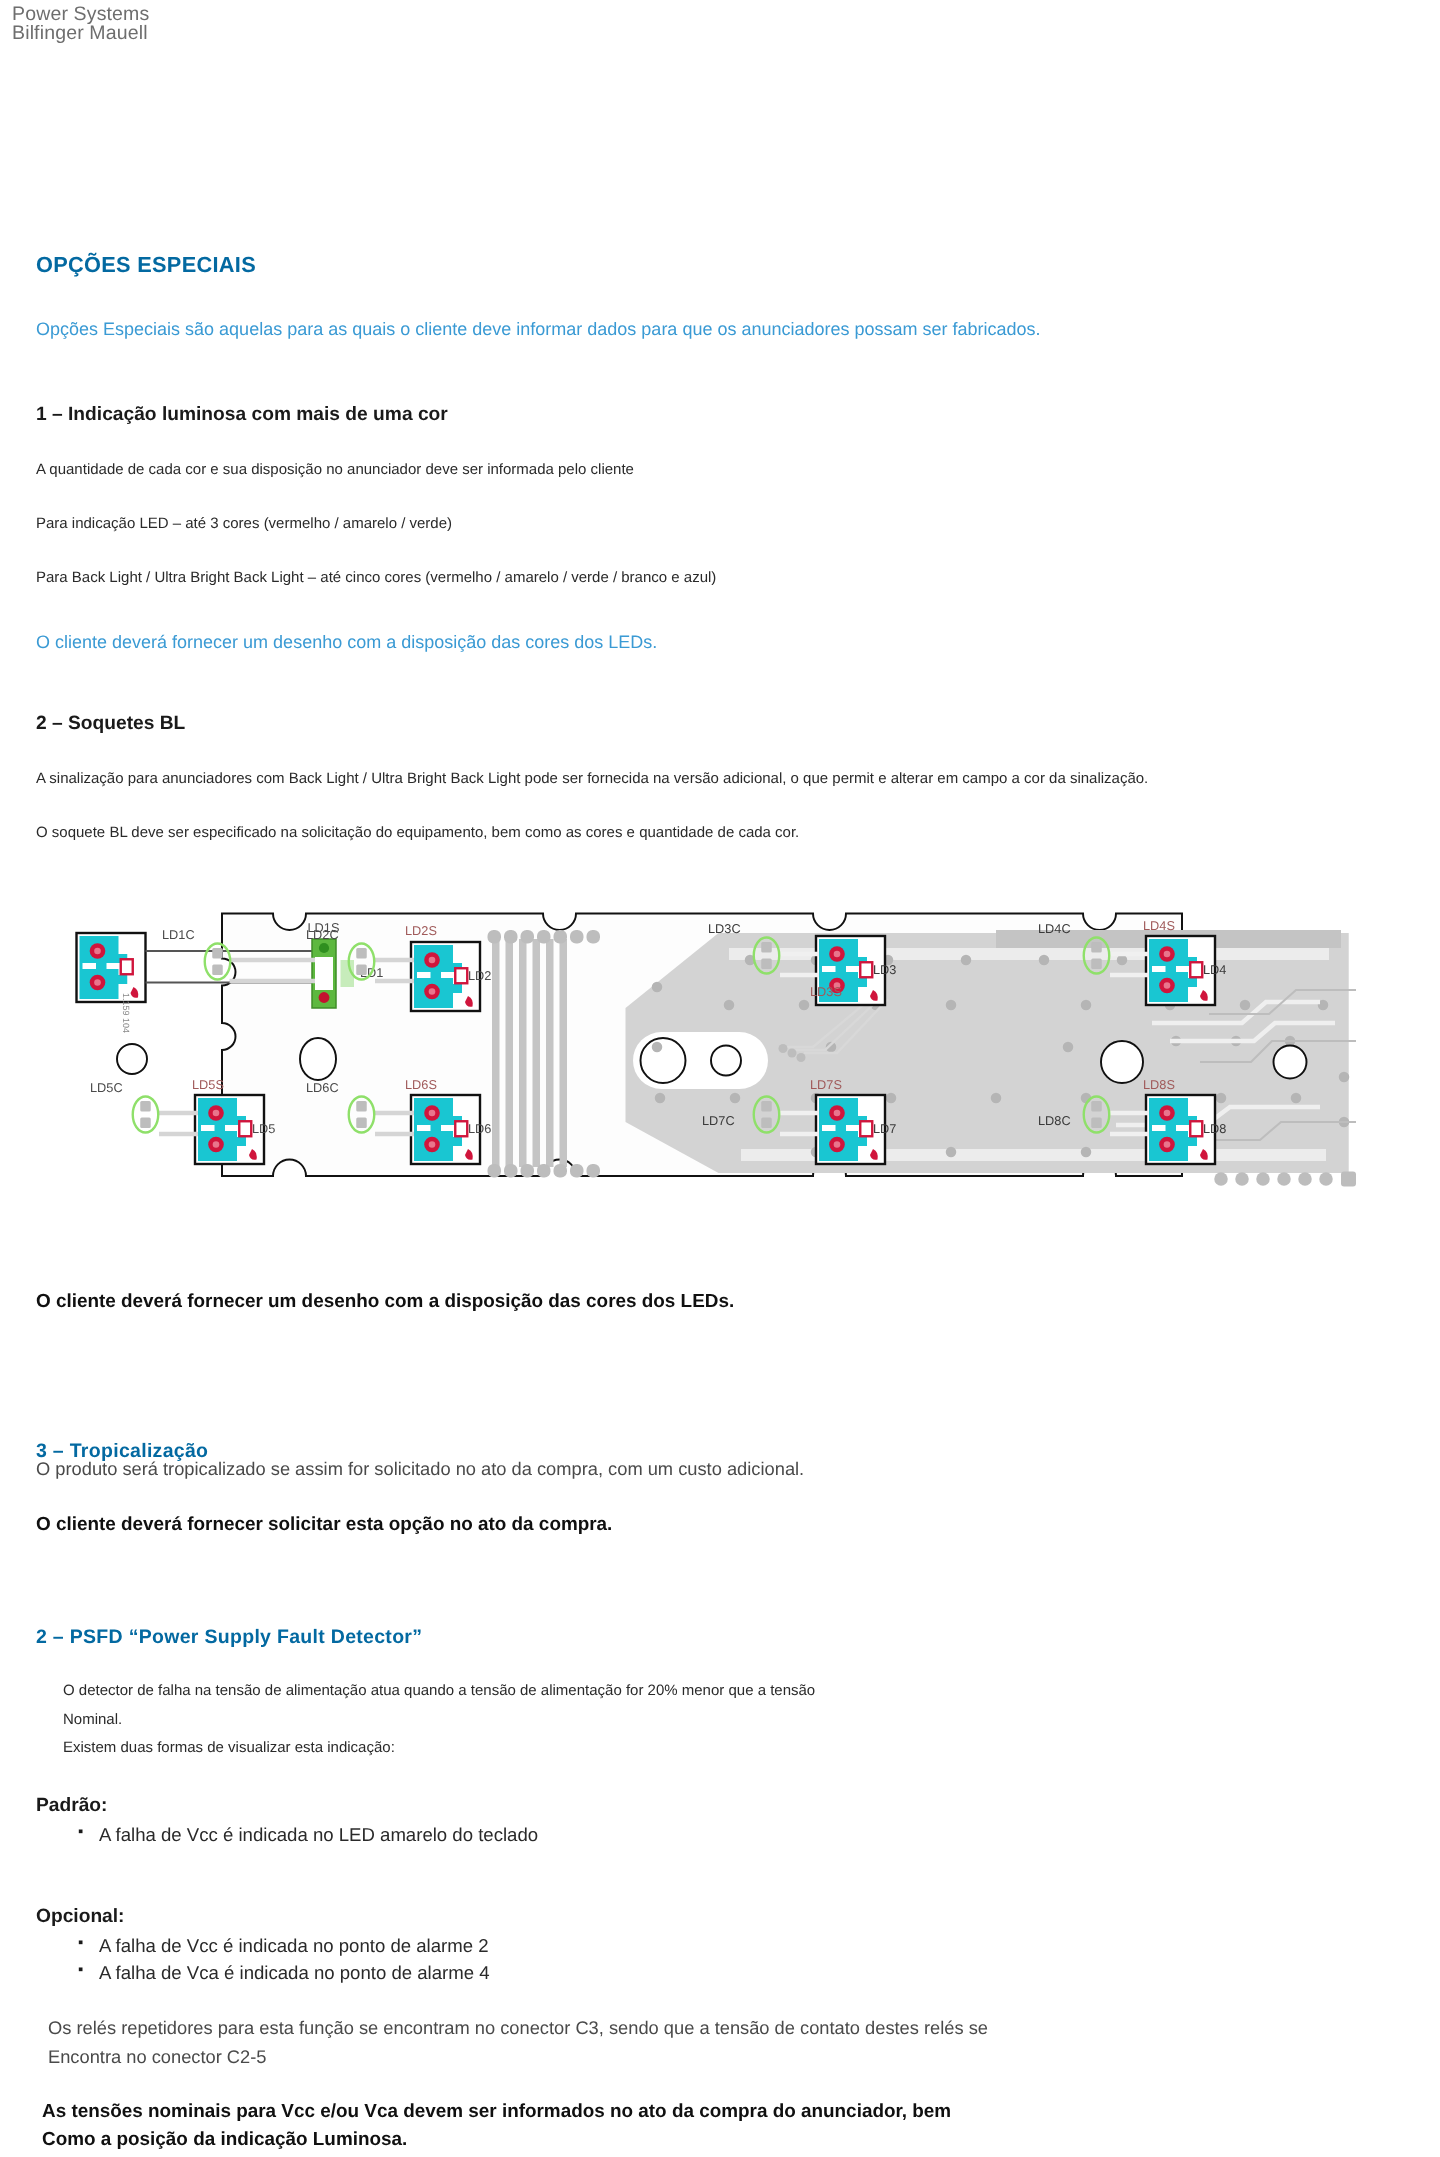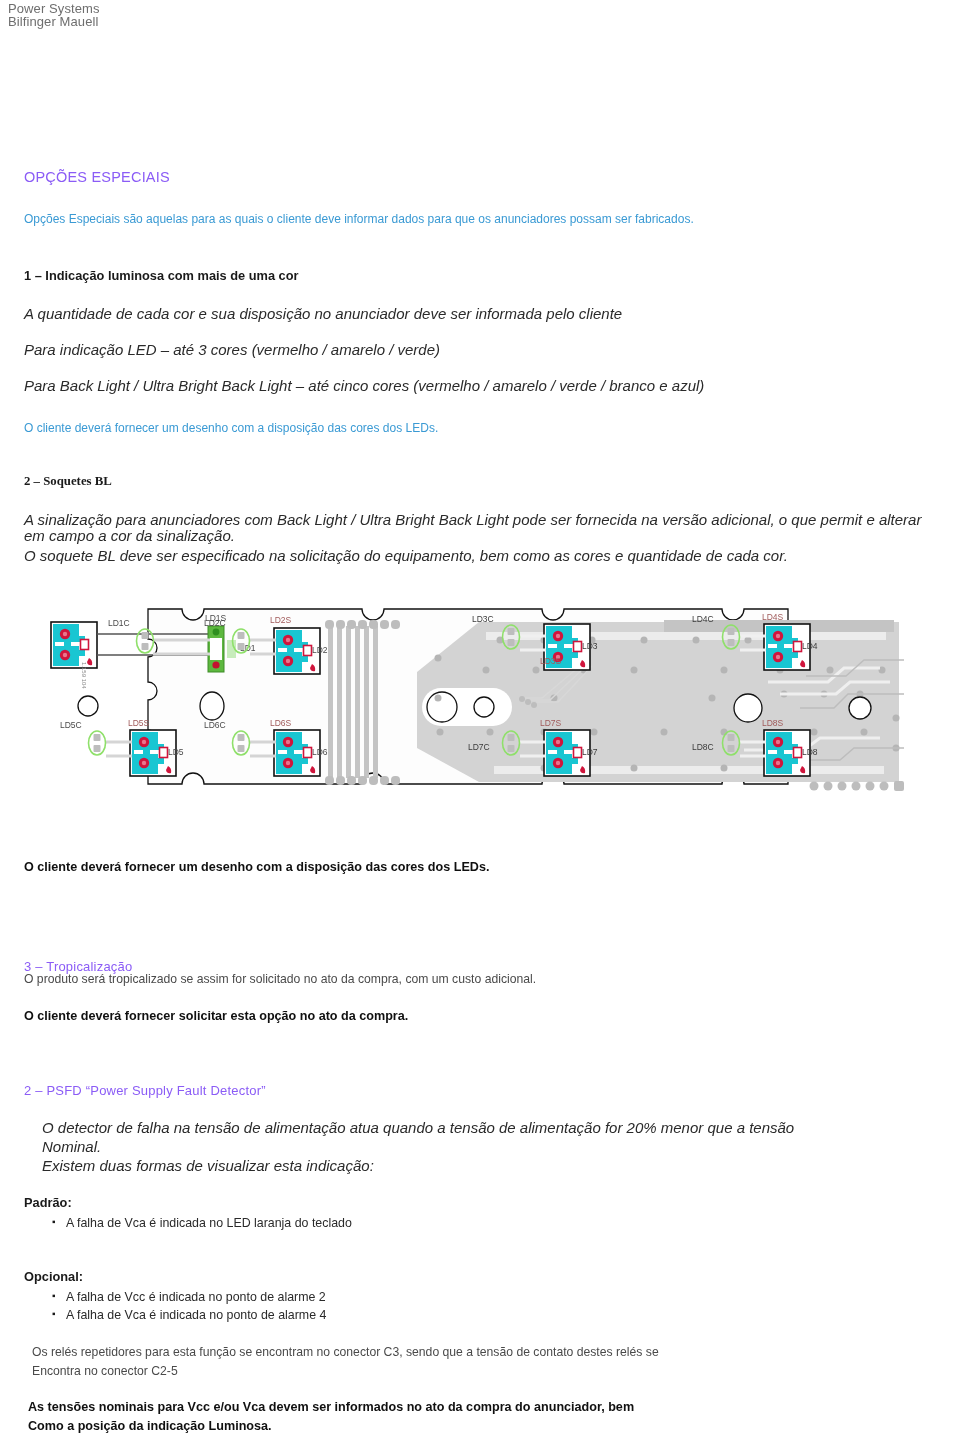--- a/index.html
+++ b/index.html
@@ -22,42 +22,41 @@
     left: 8px;
     top: 3px;
     font-size: 13px;
     line-height: 12.5px;
     color: #6e6e6e;
     letter-spacing: .1px;
   }
   .letterhead div { white-space: nowrap; }
 
   .h-blue {
-    color: #8b5cf6;
+    color: #0369a1;
     font-size: 14.5px;
-    font-weight: 400;
+    font-weight: 700;
     letter-spacing: .2px;
     white-space: nowrap;
   }
   .p-blue {
     color: #3a9ad4;
     font-size: 12px;
     line-height: 16px;
   }
   .h-bold {
     font-size: 12.8px;
     font-weight: bold;
     color: #1a1a1a;
     white-space: nowrap;
   }
   .p-body {
-    font-size: 15px;
+    font-size: 10px;
     line-height: 16px;
     color: #2a2a2a;
-    font-style: italic;
   }
   .p-gray {
     font-size: 12.2px;
     line-height: 16px;
     color: #4a4a4a;
   }
   .p-strong {
     font-size: 12.6px;
     line-height: 17px;
     font-weight: bold;
@@ -109,21 +108,21 @@
 <div class="abs h-blue" style="left:24px; top:169px;">OPÇÕES ESPECIAIS</div>
 
 <div class="abs p-blue" style="left:24px; top:211px; width:880px;">Opções Especiais são aquelas para as quais o cliente deve informar dados para que os anunciadores possam ser fabricados.</div>
 
 <div class="abs h-bold" style="left:24px; top:268px;">1 – Indicação luminosa com mais de uma cor</div>
 <div class="abs p-body" style="left:24px; top:306px; width:880px;">A quantidade de cada cor e sua disposição no anunciador deve ser informada pelo cliente</div>
 <div class="abs p-body" style="left:24px; top:342px; width:880px;">Para indicação LED – até 3 cores (vermelho / amarelo / verde)</div>
 <div class="abs p-body" style="left:24px; top:378px; width:880px;">Para Back Light / Ultra Bright Back Light – até cinco cores (vermelho / amarelo / verde / branco e azul)</div>
 <div class="abs p-blue" style="left:24px; top:420px; width:880px;">O cliente deverá fornecer um desenho com a disposição das cores dos LEDs.</div>
 
-<div class="abs h-bold" style="left:24px; top:474px;font-family:Liberation Serif, serif;">2 – Soquetes BL</div>
+<div class="abs h-bold" style="left:24px; top:474px;">2 – Soquetes BL</div>
 <div class="abs p-body" style="left:24px; top:512px; width:912px;">A sinalização para anunciadores com Back Light / Ultra Bright Back Light pode ser fornecida na versão adicional, o que permit e alterar em campo a cor da sinalização.</div>
 <div class="abs p-body" style="left:24px; top:548px; width:912px;">O soquete BL deve ser especificado na solicitação do equipamento, bem como as cores e quantidade de cada cor.</div>
 
 <div id="pcb-figure">
   <svg width="912" height="215" viewBox="0 0 912 215" xmlns="http://www.w3.org/2000/svg">
     <defs>
 
       <g id="cyan-module">
         <rect x="0" y="0" width="46" height="46" fill="#ffffff" stroke="#111111" stroke-width="1.6"></rect>
         <path d="M2,2 h26 v12 h6 v6 h-6 v8 h6 v6 h-6 v10 h-26 z" fill="#19c6d2"></path>
@@ -419,21 +418,21 @@
 <div class="abs p-gray" style="left:24px; top:971px; width:880px;">O produto será tropicalizado se assim for solicitado no ato da compra, com um custo adicional.</div>
 <div class="abs p-strong" style="left:24px; top:1008px; width:880px;">O cliente deverá fornecer solicitar esta opção no ato da compra.</div>
 
 <div class="abs h-blue" style="left:24px; top:1083px; font-size:13px;">2 – PSFD “Power Supply Fault Detector”</div>
 <div class="abs p-body" style="left:42px; top:1120px; width:860px;">O detector de falha na tensão de alimentação atua quando a tensão de alimentação for 20% menor que a tensão</div>
 <div class="abs p-body" style="left:42px; top:1139px; width:860px;">Nominal.</div>
 <div class="abs p-body" style="left:42px; top:1158px; width:860px;">Existem duas formas de visualizar esta indicação:</div>
 
 <div class="abs h-bold" style="left:24px; top:1195px;">Padrão:</div>
 <ul class="abs bullet-list" style="left:50px; top:1214px;">
-  <li>A falha de Vca é indicada no LED laranja do teclado</li>
+  <li>A falha de Vcc é indicada no LED amarelo do teclado</li>
 </ul>
 
 <div class="abs h-bold" style="left:24px; top:1269px;">Opcional:</div>
 <ul class="abs bullet-list" style="left:50px; top:1288px;">
   <li>A falha de Vcc é indicada no ponto de alarme 2</li>
   <li>A falha de Vca é indicada no ponto de alarme 4</li>
 </ul>
 
 <div class="abs p-gray" style="left:32px; top:1344px; width:880px;">Os relés repetidores para esta função se encontram no conector C3, sendo que a tensão de contato destes relés se</div>
 <div class="abs p-gray" style="left:32px; top:1363px; width:880px;">Encontra no conector C2-5</div>

